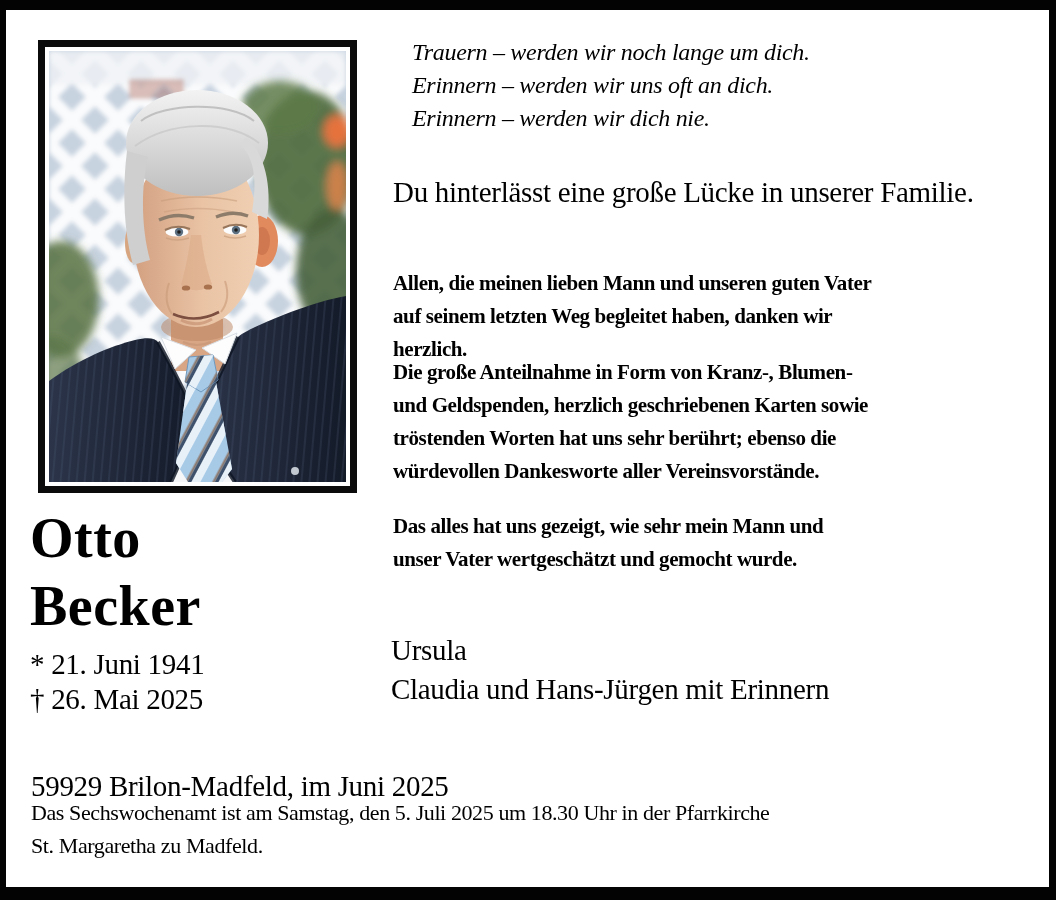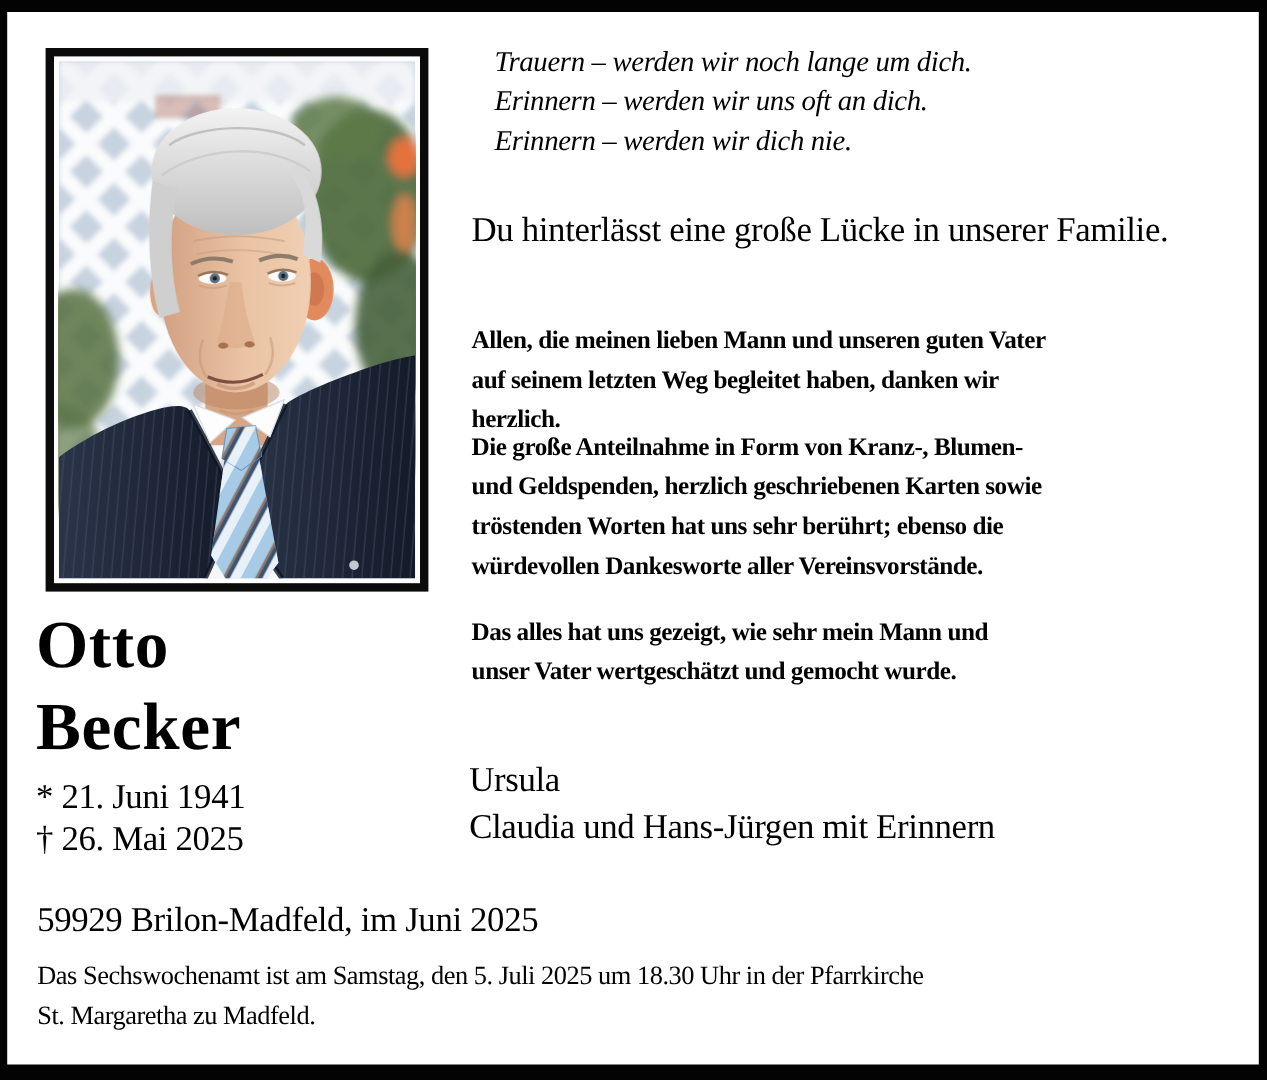--- a/index.html
+++ b/index.html
@@ -13,21 +13,21 @@
   .photo-frame svg{display:block;width:100%;height:100%;}
   .poem{left:412px;top:36px;font-style:italic;font-size:24px;line-height:33px;letter-spacing:-0.3px;}
   .poem-line{display:block;}
   .lead{left:393px;top:176px;font-size:29px;letter-spacing:-0.3px;}
   .para{left:393px;font-size:21px;line-height:33px;letter-spacing:-0.4px;white-space:pre-line;font-weight:bold;}
   .p1{top:267px;} .p2{top:356px;} .p3{top:510px;}
   .name{left:30px;top:504px;width:318px;font-weight:bold;font-size:56px;line-height:68px;letter-spacing:0.5px;}
   .dates{left:30px;top:647px;width:318px;font-size:29px;line-height:35px;letter-spacing:-0.3px;}
   .sig{left:391px;top:631px;font-size:29px;line-height:39px;letter-spacing:-0.3px;}
   .bold{font-weight:normal;}
-  .footer-place{left:31px;top:751px;font-size:29px;letter-spacing:-0.3px;}
+  .footer-place{left:31px;top:770px;font-size:29px;letter-spacing:-0.3px;}
   .footer-service{left:31px;top:796px;font-size:22px;line-height:33px;letter-spacing:-0.4px;white-space:pre-line;}
 </style>
 </head>
 <body>
 
 <div class="page">
 
   <div class="abs photo-frame">
     <svg viewBox="0 0 297 431" preserveAspectRatio="none" xmlns="http://www.w3.org/2000/svg" role="img">
       <defs>

